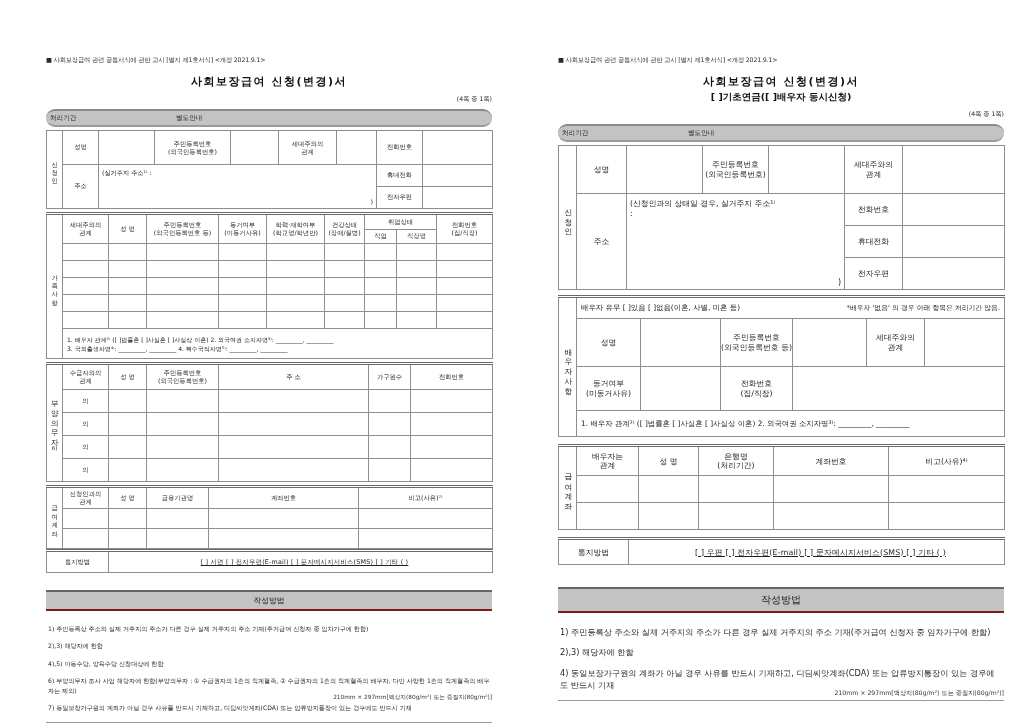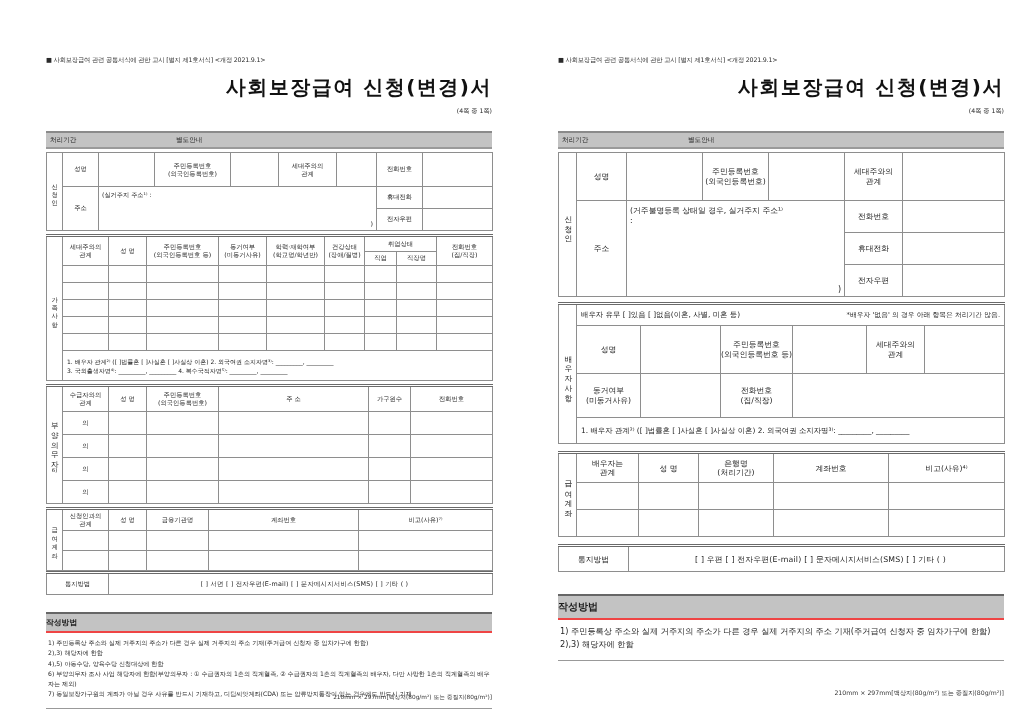--- a/index.html
+++ b/index.html
@@ -2,52 +2,52 @@
 <html><head>
 <meta charset="utf-8">
 <style>
   html,body{margin:0;padding:0;background:#ffffff;width:1024px;height:724px;overflow:hidden;}
   body{position:relative;font-family:"DejaVu Sans",sans-serif;color:#1e1e1e;}
   .page{position:absolute;top:0;height:724px;width:482px;background:#fff;}
   #pageL{left:28px;}
   #pageR{left:540px;}
   .inner{padding:0 18px;position:relative;height:724px;box-sizing:border-box;}
   .notice{font-size:6.3px;padding-top:56px;letter-spacing:-0.2px;white-space:nowrap;color:#2a2a2a;}
-  .title{font-size:20px;font-weight:bold;text-align:right;margin-top:9px;letter-spacing:1.5px;color:#111;}
+  .title{font-size:11px;font-weight:bold;text-align:center;margin-top:9px;letter-spacing:1.5px;color:#111;}
   .subtitle{font-size:9.5px;font-weight:bold;text-align:center;margin-top:2px;color:#111;}
   .pind{font-size:6.2px;text-align:right;margin-top:6px;}
-  .graybar{display:flex;background:#c3c3c3;border-top:2px solid #8a8a8a;border-bottom:2px solid #9a9a9a;height:14px;align-items:center;font-size:6.6px;margin-top:15px;}
+  .graybar{display:flex;background:#c3c3c3;border-top:2px solid #8a8a8a;border-bottom:2px solid #9a9a9a;height:14px;align-items:center;font-size:6.6px;margin-top:5px;border-radius:9px;}
   .graybar .gcell1{width:86px;padding-left:4px;}
   .graybar .gcell2{padding-left:40px;}
   table.tbl{border-collapse:collapse;table-layout:fixed;width:446px;margin-top:3px;}
   table.sec{border-top:3px double #6a6a6a;}
   .tbl td{border:1px solid #8e8e8e;font-size:6.3px;text-align:center;vertical-align:middle;padding:0;overflow:hidden;color:#222;}
   .pr .tbl td{font-size:7.8px;}
   .vlab{writing-mode:vertical-lr;text-orientation:upright;font-size:7.6px;letter-spacing:2px;line-height:1;}
   .pr .vlab{font-size:8.6px;}
   .lab{font-size:6.5px;}
   .pr .lab{font-size:8px;}
   .ml{white-space:pre-line;line-height:1.2;}
   .smk{font-size:5.2px;letter-spacing:0;}
   .addrcell{position:relative;text-align:left;}
   .addrnote{position:absolute;left:3px;top:4px;font-size:6.2px;white-space:pre-line;text-align:left;}
   .pr .addrnote{font-size:7.8px;}
   .addrclose{position:absolute;right:3px;bottom:2px;font-size:6.4px;}
   .pr .addrclose{font-size:8px;}
   .noterow{text-align:left !important;padding:2px 4px !important;font-size:6px !important;line-height:1.5;}
   .pr .noterow{font-size:7.4px !important;}
-  .optrow{text-align:right;padding-left:8px !important;font-size:6.4px !important;letter-spacing:0.2px;}
+  .optrow{text-align:right;padding-left:8px !important;font-size:6.4px !important;letter-spacing:0.2px;text-decoration:underline;}
   .pr .optrow{font-size:7.8px !important;}
   .presrow{display:flex;justify-content:space-between;align-items:center;padding:0 4px;font-size:7.4px;}
   .presnote{font-size:6.8px;}
-  .methbar{background:#c3c3c3;border-top:2px solid #666;border-bottom:2px solid #ef4444;font-weight:bold;font-size:7.8px;padding:3px 0;margin-top:17px;}
+  .methbar{background:#c3c3c3;border-top:2px solid #666;border-bottom:2px solid #7f1d1d;text-align:center;font-weight:normal;font-size:7.8px;padding:3px 0;margin-top:17px;}
   .pr .methbar{font-size:10px;padding:4px 0;margin-top:22px;}
   .fnotes{font-size:6.1px;line-height:1.55;padding:5px 2px 8px 2px;border-bottom:1px solid #999;color:#262626;}
   .pr .fnotes{font-size:8.2px;line-height:1.5;}
-  .fnotes div{margin-bottom:1px;}
+  .fnotes div{margin-bottom:1px;margin-top:8px;}
   .footer{position:absolute;right:18px;bottom:22px;font-size:5.8px;color:#333;}
   .pr .footer{bottom:26px;font-size:6.2px;}
 </style>
 </head>
 <body>
 
 <div class="page" id="pageL">
  <div class="inner">
   <div class="notice">■ 사회보장급여 관련 공통서식에 관한 고시 [별지 제1호서식] &lt;개정 2021.9.1&gt;</div>
   <div class="title">사회보장급여 신청(변경)서</div>
@@ -315,20 +315,21 @@
   </div>
 
   <div class="footer">210mm × 297mm[백상지(80g/m²) 또는 중질지(80g/m²)]</div>
  </div>
 </div>
 
 <div class="page pr" id="pageR">
  <div class="inner">
   <div class="notice">■ 사회보장급여 관련 공통서식에 관한 고시 [별지 제1호서식] &lt;개정 2021.9.1&gt;</div>
   <div class="title">사회보장급여 신청(변경)서</div>
+  <div class="subtitle">[  ]기초연금([  ]배우자 동시신청)</div>
   <div class="pind">(4쪽 중 1쪽)</div>
 
   <div class="graybar">
     <span class="gcell1">처리기간</span>
     <span class="gcell2">별도안내</span>
   </div>
 
   <table class="tbl">
    <colgroup>
           <col style="width:18px">
@@ -347,21 +348,21 @@
     <td class="lab ml">주민등록번호
 (외국인등록번호)</td>
     <td></td>
     <td class="lab ml">세대주와의
 관계</td>
     <td></td>
    </tr>
    <tr style="height:32px">
     <td class="lab" rowspan="3">주소</td>
     <td class="addrcell" colspan="3" rowspan="3">
-      <span class="addrnote">(거주불명등록 상태일 경우, 실거주지 주소¹⁾
+      <span class="addrnote">(신청인과의 상태일 경우, 실거주지 주소¹⁾
 :</span>
       <span class="addrclose">)</span>
     </td>
     <td class="lab">전화번호</td>
     <td></td>
    </tr>
    <tr style="height:32px">
     <td class="lab">휴대전화</td>
     <td></td>
    </tr>
@@ -463,17 +464,18 @@
     <td class="lab">통지방법</td>
     <td class="optrow">[ ] 우편    [ ] 전자우편(E-mail)    [ ] 문자메시지서비스(SMS)    [ ] 기타 (              )</td>
    </tr>
   </tbody>
       </table>
 
   <div class="methbar">작성방법</div>
   <div class="fnotes">
     <div>1) 주민등록상 주소와 실제 거주지의 주소가 다른 경우 실제 거주지의 주소 기재(주거급여 신청자 중 임차가구에 한함)</div>
     <div>2),3) 해당자에 한함</div>
+    <div>4) 동일보장가구원의 계좌가 아닐 경우 사유를 반드시 기재하고, 디딤씨앗계좌(CDA) 또는 압류방지통장이 있는 경우에도 반드시 기재</div>
   </div>
 
   <div class="footer">210mm × 297mm[백상지(80g/m²) 또는 중질지(80g/m²)]</div>
  </div>
 </div>
 
 </body></html>

